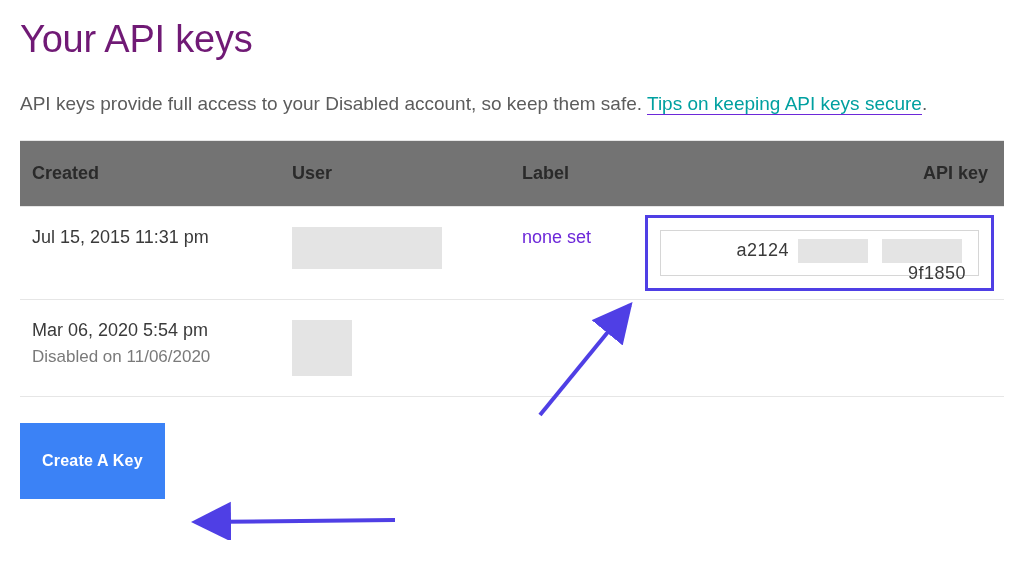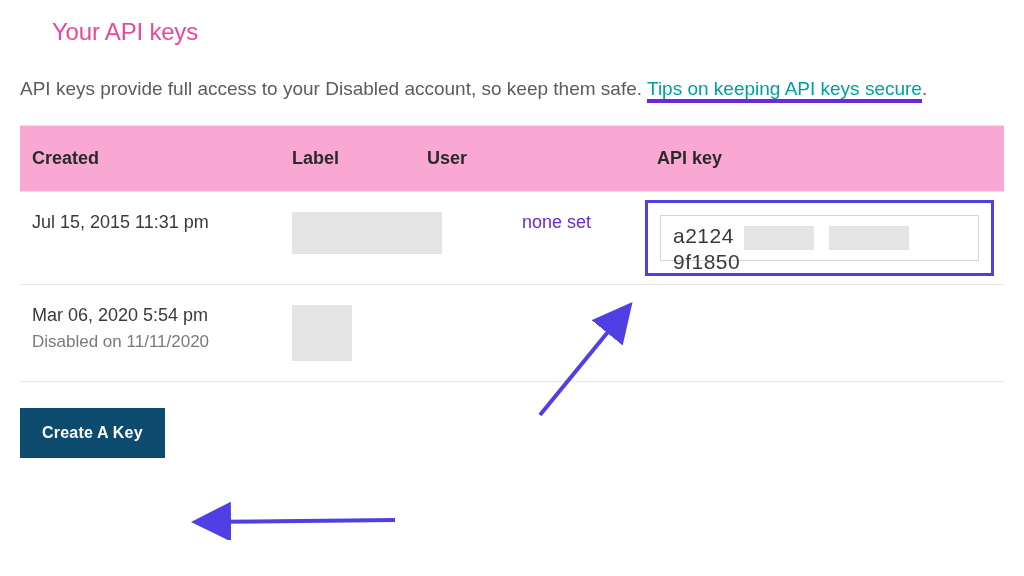--- a/index.html
+++ b/index.html
@@ -6,66 +6,65 @@
   body {
     font-family: -apple-system, BlinkMacSystemFont, "Segoe UI", Helvetica, Arial, sans-serif;
     color: #241c15;
     background: #fff;
     width: 1024px;
     height: 576px;
     padding: 18px 20px 20px 20px;
     position: relative;
   }
   h1 {
-    font-size: 24px;
+    font-size: 38px;
     font-weight: 400;
-    color: #ec4899;
+    color: #701a75;
     margin-bottom: 28px;
     letter-spacing: -0.2px;
-    margin-left: 32px;
   }
   .intro {
     font-size: 19px;
     line-height: 1.55;
     color: #5c5c5c;
     margin-bottom: 22px;
   }
   .intro a {
     color: #00a0a0;
     text-decoration: none;
-    border-bottom: 4px solid #6d28d9;
+    border-bottom: 1px solid #6d28d9;
   }
   .table {
     width: 100%;
     border: 1px solid #e6e6e6;
     border-left: none;
     border-right: none;
     margin-bottom: 26px;
   }
   .row {
     display: flex;
     border-bottom: 1px solid #e6e6e6;
     align-items: flex-start;
   }
   .row:last-child { border-bottom: none; }
   .header-row {
-    background: #f9a8d4;
+    background: #737373;
     font-weight: 600;
     font-size: 18px;
   }
   .cell {
     padding: 20px 16px 20px 12px;
     font-size: 18px;
     color: #3a3a3a;
   }
   .header-row .cell { padding: 22px 16px 22px 12px; color:#2a2a2a; }
   .c-created { width: 260px; flex-shrink:0; }
   .c-user    { width: 230px; flex-shrink:0; }
   .c-label   { width: 135px; flex-shrink:0; }
-  .c-key     { flex: 1; }
+  .c-key     { flex: 1; text-align: right; }
   .muted { color: #6d28d9; }
   .disabled-note {
     font-size: 17px;
     color: #7a7a7a;
     margin-top: 6px;
   }
   .blur-box {
     display: inline-block;
     background: #e4e4e4;
     height: 42px;
@@ -75,21 +74,21 @@
   .blur-box.sm { width: 60px; height: 56px; }
   .key-field-wrap {
     border: 3px solid #4f3fe5;
     padding: 12px;
     margin: -12px -6px -12px -12px;
   }
   .key-input {
     width: 100%;
     height: 46px;
     padding: 8px 12px;
-    font-size: 21px;
+    font-size: 18px;
     font-family: inherit;
     color: #3a3a3a;
     border: 1px solid #d6d6d6;
     background: #fff;
     letter-spacing: 0.5px;
   }
   .key-input .mask {
     display:inline-block;
     background:#e4e4e4;
     width:70px;
@@ -100,25 +99,25 @@
   .key-input .mask.big { width:80px; }
   .strike {
     text-decoration: line-through;
     color: #8a8a8a;
     font-size: 17px;
     line-height: 1.6;
     word-break: break-all;
   }
   .create-btn {
     display: inline-block;
-    background: #0c4a6e;
+    background: #3b82f6;
     color: #fff;
     font-weight: 600;
     font-size: 16px;
-    padding: 16px 22px;
+    padding: 29px 22px;
     border: none;
     cursor: pointer;
     letter-spacing: 0.2px;
   }
   
   .arrow {
     position: absolute;
     pointer-events: none;
   }
   .arrow svg { display:block; }
@@ -130,22 +129,22 @@
 
 <h1>Your API keys</h1>
 
 <p class="intro">
   <span>API keys provide full access to your Disabled account, so keep them safe. </span><a href="#">Tips on keeping API keys secure</a><span>.</span>
 </p>
 
 <div class="table">
   <div class="row header-row">
     <div class="cell c-created">Created</div>
+    <div class="cell c-user">User</div>
     <div class="cell c-label">Label</div>
-    <div class="cell c-user">User</div>
     <div class="cell c-key">API key</div>
   </div>
 
   <div class="row">
     <div class="cell c-created">Jul 15, 2015 11:31 pm</div>
     <div class="cell c-user">
       <span class="blur-box"></span>
     </div>
     <div class="cell c-label muted">none set</div>
     <div class="cell c-key">
@@ -156,21 +155,21 @@
           <span class="mask big"></span>
           <span>9f1850</span>
         </div>
       </div>
     </div>
   </div>
 
   <div class="row">
     <div class="cell c-created">
       <div>Mar 06, 2020 5:54 pm</div>
-      <div class="disabled-note">Disabled on 11/11/2020</div>
+      <div class="disabled-note">Disabled on 11/06/2020</div>
     </div>
     <div class="cell c-user">
       <span class="blur-box sm"></span>
     </div>
     <div class="cell c-label muted"></div>
   </div>
 </div>
 
 <button class="create-btn">Create A Key</button>
 

